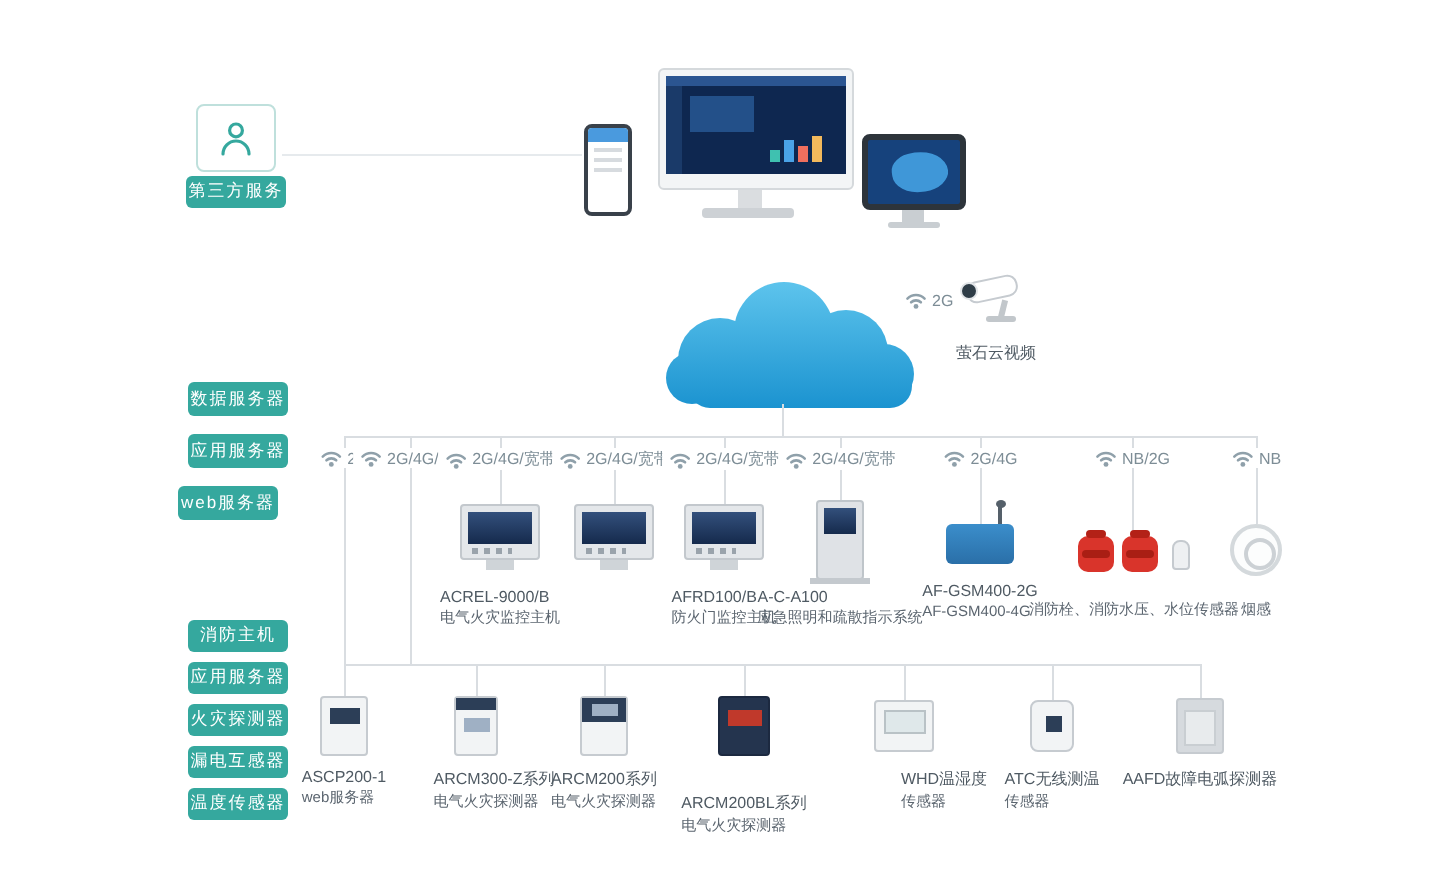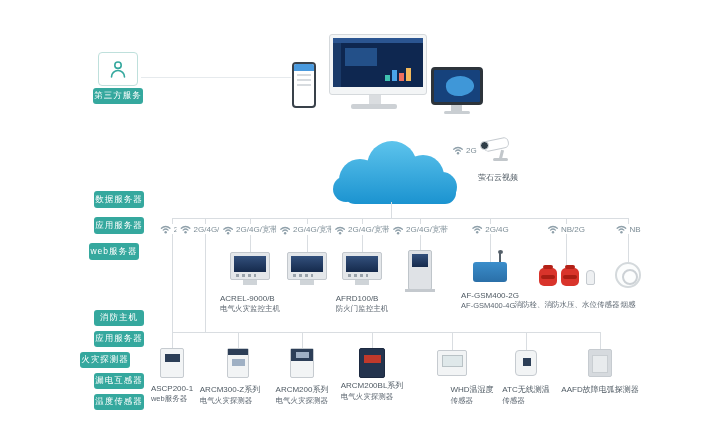--- a/index.html
+++ b/index.html
@@ -307,34 +307,38 @@
   <div class="smoke"></div>
 
   <div class="dlabel" style="left:250px;top:294px">
     <div class="l1">ACREL-9000/B</div>
       <div class="l2">电气火灾监控主机</div>
     </div>
   <div class="dlabel" style="left:362px;top:294px">
     <div class="l1">AFRD100/B</div>
       <div class="l2">防火门监控主机</div>
     </div>
+  <div class="dlabel" style="left:420px;top:294px">
+    <div class="l1">A-C-A100</div>
+      <div class="l2">应急照明和疏散指示系统</div>
+    </div>
   <div class="dlabel" style="left:490px;top:291px">
     <div class="l1">AF-GSM400-2G</div>
       <div class="l2">AF-GSM400-4G</div>
     </div>
   <div class="dlabel" style="left:567px;top:299px">
     <div class="l2">消防栓、消防水压、水位传感器</div>
     </div>
   <div class="dlabel" style="left:628px;top:299px">
     <div class="l2">烟感</div>
     </div>
 
   <div class="btn s2" style="left:94px;top:310px">消防主机</div>
   <div class="btn s2" style="left:94px;top:331px">应用服务器</div>
-  <div class="btn s2" style="left:80px;top:352px">火灾探测器</div>
+  <div class="btn s2" style="left:94px;top:352px">火灾探测器</div>
   <div class="btn s2" style="left:94px;top:373px">漏电互感器</div>
   <div class="btn s2" style="left:94px;top:394px">温度传感器</div>
 
   <div class="bdev" style="left:160px;top:348px;width:24px;height:30px">
     <div class="scr" style="left:4px;top:5px;width:15px;height:8px"></div>
     </div>
   <div class="bdev" style="left:227px;top:348px;width:22px;height:30px">
     <div class="strip"></div>
       <div class="scr" style="left:4px;top:10px;width:13px;height:7px;background:#9fb0c4"></div>
     </div>
@@ -352,29 +356,29 @@
     <div class="scr" style="left:7px;top:7px;width:8px;height:8px"></div>
     </div>
   <div class="bdev" style="left:588px;top:349px;width:24px;height:28px;background:#d6dade">
     <div class="gray-front"></div>
     </div>
 
   <div class="dlabel" style="left:172px;top:384px">
     <div class="l1">ASCP200-1</div>
       <div class="l2">web服务器</div>
     </div>
-  <div class="dlabel" style="left:230px;top:384px">
+  <div class="dlabel" style="left:247px;top:384px">
     <div class="l1">ARCM300-Z系列</div>
       <div class="l2">电气火灾探测器</div>
     </div>
   <div class="dlabel" style="left:302px;top:384px">
     <div class="l1">ARCM200系列</div>
       <div class="l2">电气火灾探测器</div>
     </div>
-  <div class="dlabel" style="left:372px;top:380px">
+  <div class="dlabel" style="left:372px;top:396px">
     <div class="l1">ARCM200BL系列</div>
       <div class="l2">电气火灾探测器</div>
     </div>
   <div class="dlabel" style="left:472px;top:384px">
     <div class="l1">WHD温湿度</div>
       <div class="l2">传感器</div>
     </div>
   <div class="dlabel" style="left:526px;top:384px">
     <div class="l1">ATC无线测温</div>
       <div class="l2">传感器</div>

